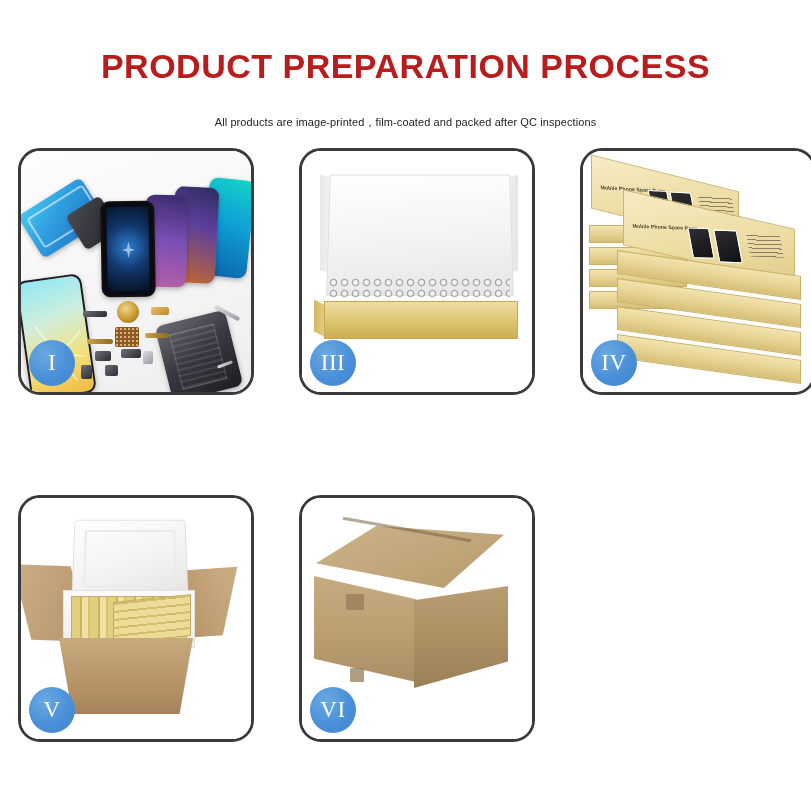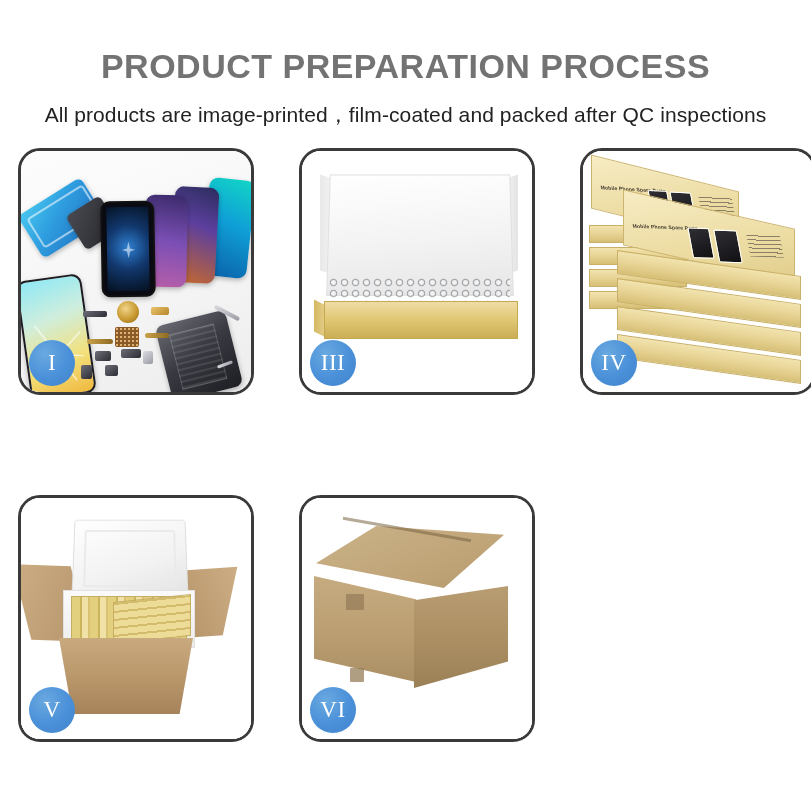--- a/index.html
+++ b/index.html
@@ -27,28 +27,28 @@
     top: 0; left: 0;
     width: 811px;
     text-align: center;
   }
   .title {
     margin: 0;
     padding-top: 48px;
     font-size: 34px;
     font-weight: bold;
     letter-spacing: 0.5px;
-    color: #737373;
+    color: #b91c1c;
     font-family: "Liberation Sans", sans-serif;
     line-height: 1.1;
   }
   .subtitle {
-    margin: 4px;
+    margin: 18px;
     padding-top: 12px;
-    font-size: 21px;
+    font-size: 11px;
     font-weight: normal;
     color: #222222;
     font-family: "Liberation Sans", sans-serif;
     letter-spacing: 0.1px;
   }
 
   
   .grid {
     position: absolute;
     top: 148px;

